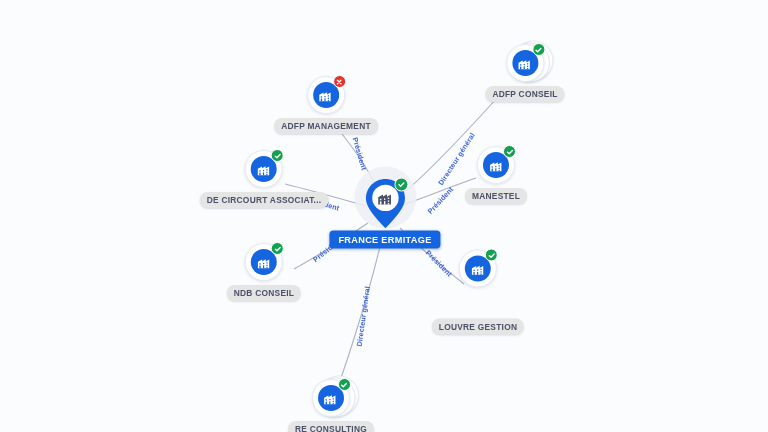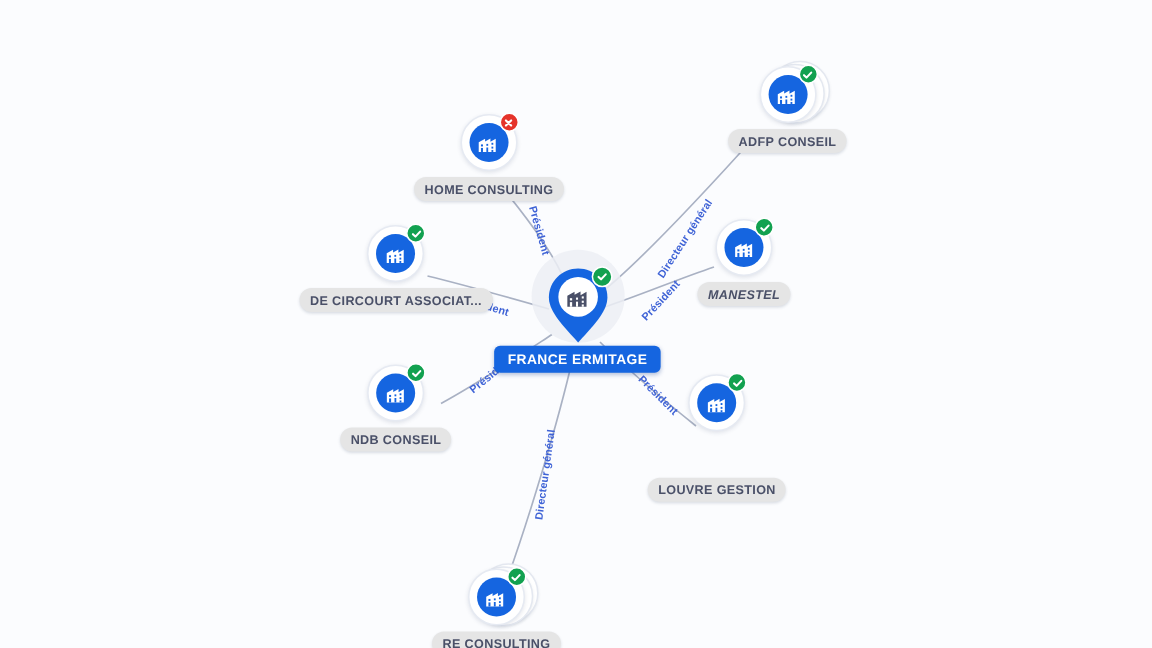--- a/index.html
+++ b/index.html
@@ -216,21 +216,21 @@
                 <rect fill="#1565e0" x="15.0" y="18.3" width="1.7" height="1.9"></rect>
               </svg>
             </div>
           </div>
           <div class="badge bad">
             <svg width="8" height="8" viewBox="0 0 12 12">
               <path fill="none" stroke="#ffffff" stroke-width="2.1" stroke-linecap="round" d="M3.4 3.4 L8.6 8.6 M8.6 3.4 L3.4 8.6"></path>
             </svg>
           </div>
         </div>
-        <div class="node-label">HOME CONSULTING</div>
+        <div class="node-label">ADFP MANAGEMENT</div>
       </div>
       <div class="node" style="left: 525px; top: 73px;">
         <div class="node-art">
           <div class="stack-sheet s1"></div>
           <div class="stack-sheet s2"></div>
           <div class="disc">
             <div class="inner-circle">
               <svg width="17" height="17" viewBox="0 0 24 24">
                 <path fill="#ffffff" d="M3 20.2V11.1l6-3.4v2.6l5-2.8v3.1l5-2.8v12.4H3z"></path>
                 <rect fill="#1565e0" x="5.1" y="13.1" width="1.9" height="1.9"></rect>
@@ -244,21 +244,21 @@
             </div>
           </div>
           <div class="badge ok">
             <svg width="8" height="8" viewBox="0 0 12 12">
               <path fill="none" stroke="#ffffff" stroke-width="2.1" stroke-linecap="round" stroke-linejoin="round" d="M2.4 6.2 L4.9 8.6 L9.6 3.6"></path>
             </svg>
           </div>
         </div>
         <div class="node-label">ADFP CONSEIL</div>
       </div>
-      <div class="node" style="left: 496px; top: 175px; font-style: italic;">
+      <div class="node" style="left: 496px; top: 175px;">
         <div class="node-art">
           <div class="disc">
             <div class="inner-circle">
               <svg width="17" height="17" viewBox="0 0 24 24">
                 <path fill="#ffffff" d="M3 20.2V11.1l6-3.4v2.6l5-2.8v3.1l5-2.8v12.4H3z"></path>
                 <rect fill="#1565e0" x="5.1" y="13.1" width="1.9" height="1.9"></rect>
                 <rect fill="#1565e0" x="5.1" y="16.4" width="1.9" height="3.8"></rect>
                 <rect fill="#1565e0" x="10.2" y="12.6" width="1.7" height="1.8"></rect>
                 <rect fill="#1565e0" x="10.2" y="16.0" width="1.7" height="4.2"></rect>
                 <rect fill="#1565e0" x="15.0" y="11.6" width="1.7" height="1.8"></rect>

